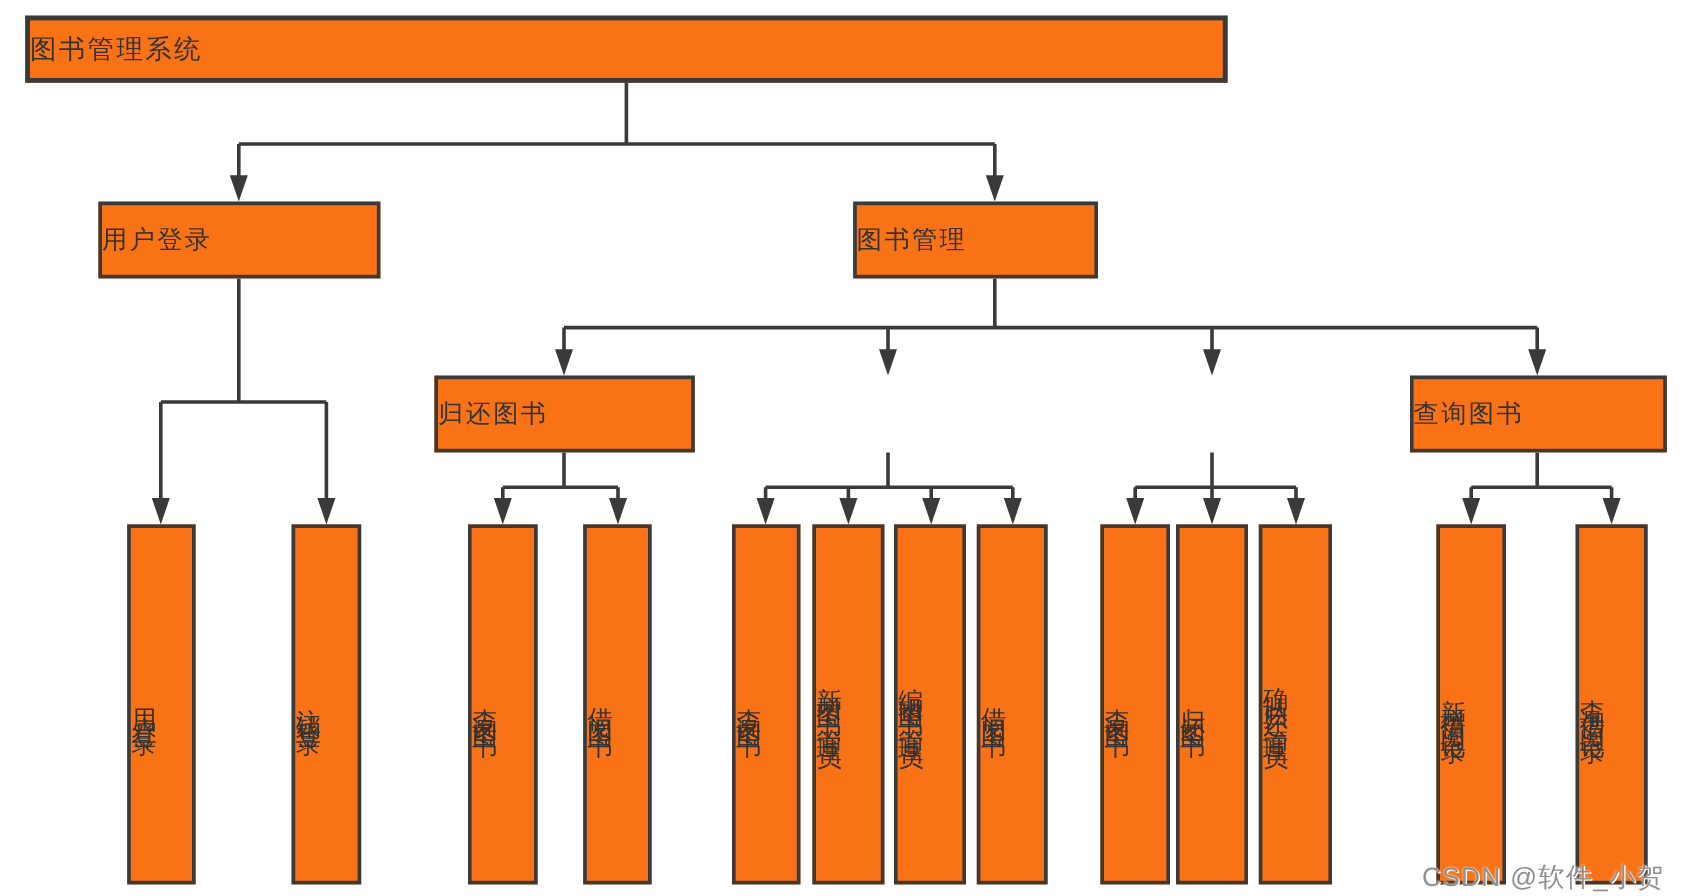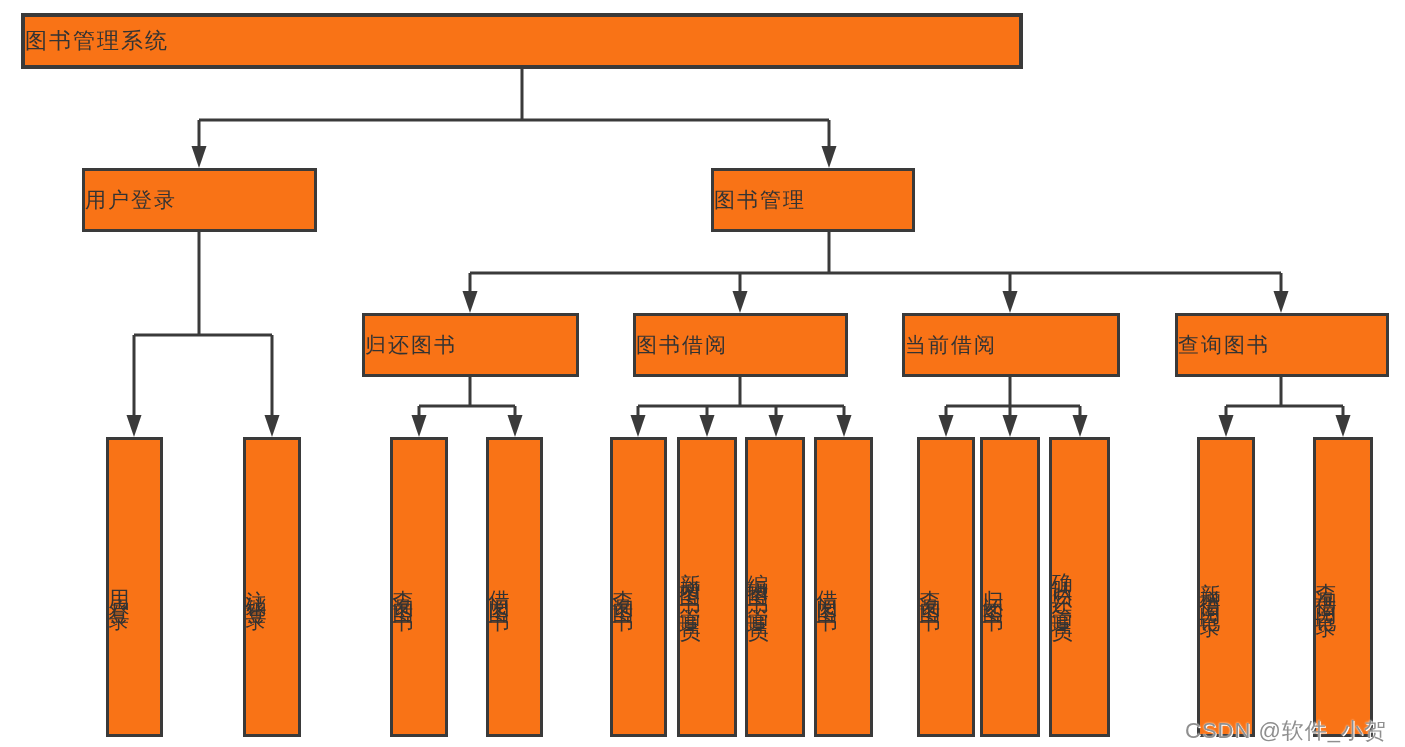--- a/index.html
+++ b/index.html
@@ -83,26 +83,20 @@
   <div class="node" style="left:82px;top:168px;width:235px;height:64px">
     <span>用户登录</span>
   </div>
   <div class="node" style="left:711px;top:168px;width:204px;height:64px">
     <span>图书管理</span>
   </div>
 
   <div class="node" style="left:362px;top:313px;width:217px;height:64px">
     <span>归还图书</span>
   </div>
-  <div class="node" style="left:633px;top:313px;width:215px;height:64px">
-    <span>图书借阅</span>
-  </div>
-  <div class="node" style="left:902px;top:313px;width:218px;height:64px">
-    <span>当前借阅</span>
-  </div>
   <div class="node" style="left:1175px;top:313px;width:214px;height:64px">
     <span>查询图书</span>
   </div>
 
   <div class="node vnode" style="left:106px;top:437px;width:57px;height:300px">
     <span>用户登录</span>
   </div>
   <div class="node vnode" style="left:243px;top:437px;width:58px;height:300px">
     <span>注销登录</span>
   </div>

